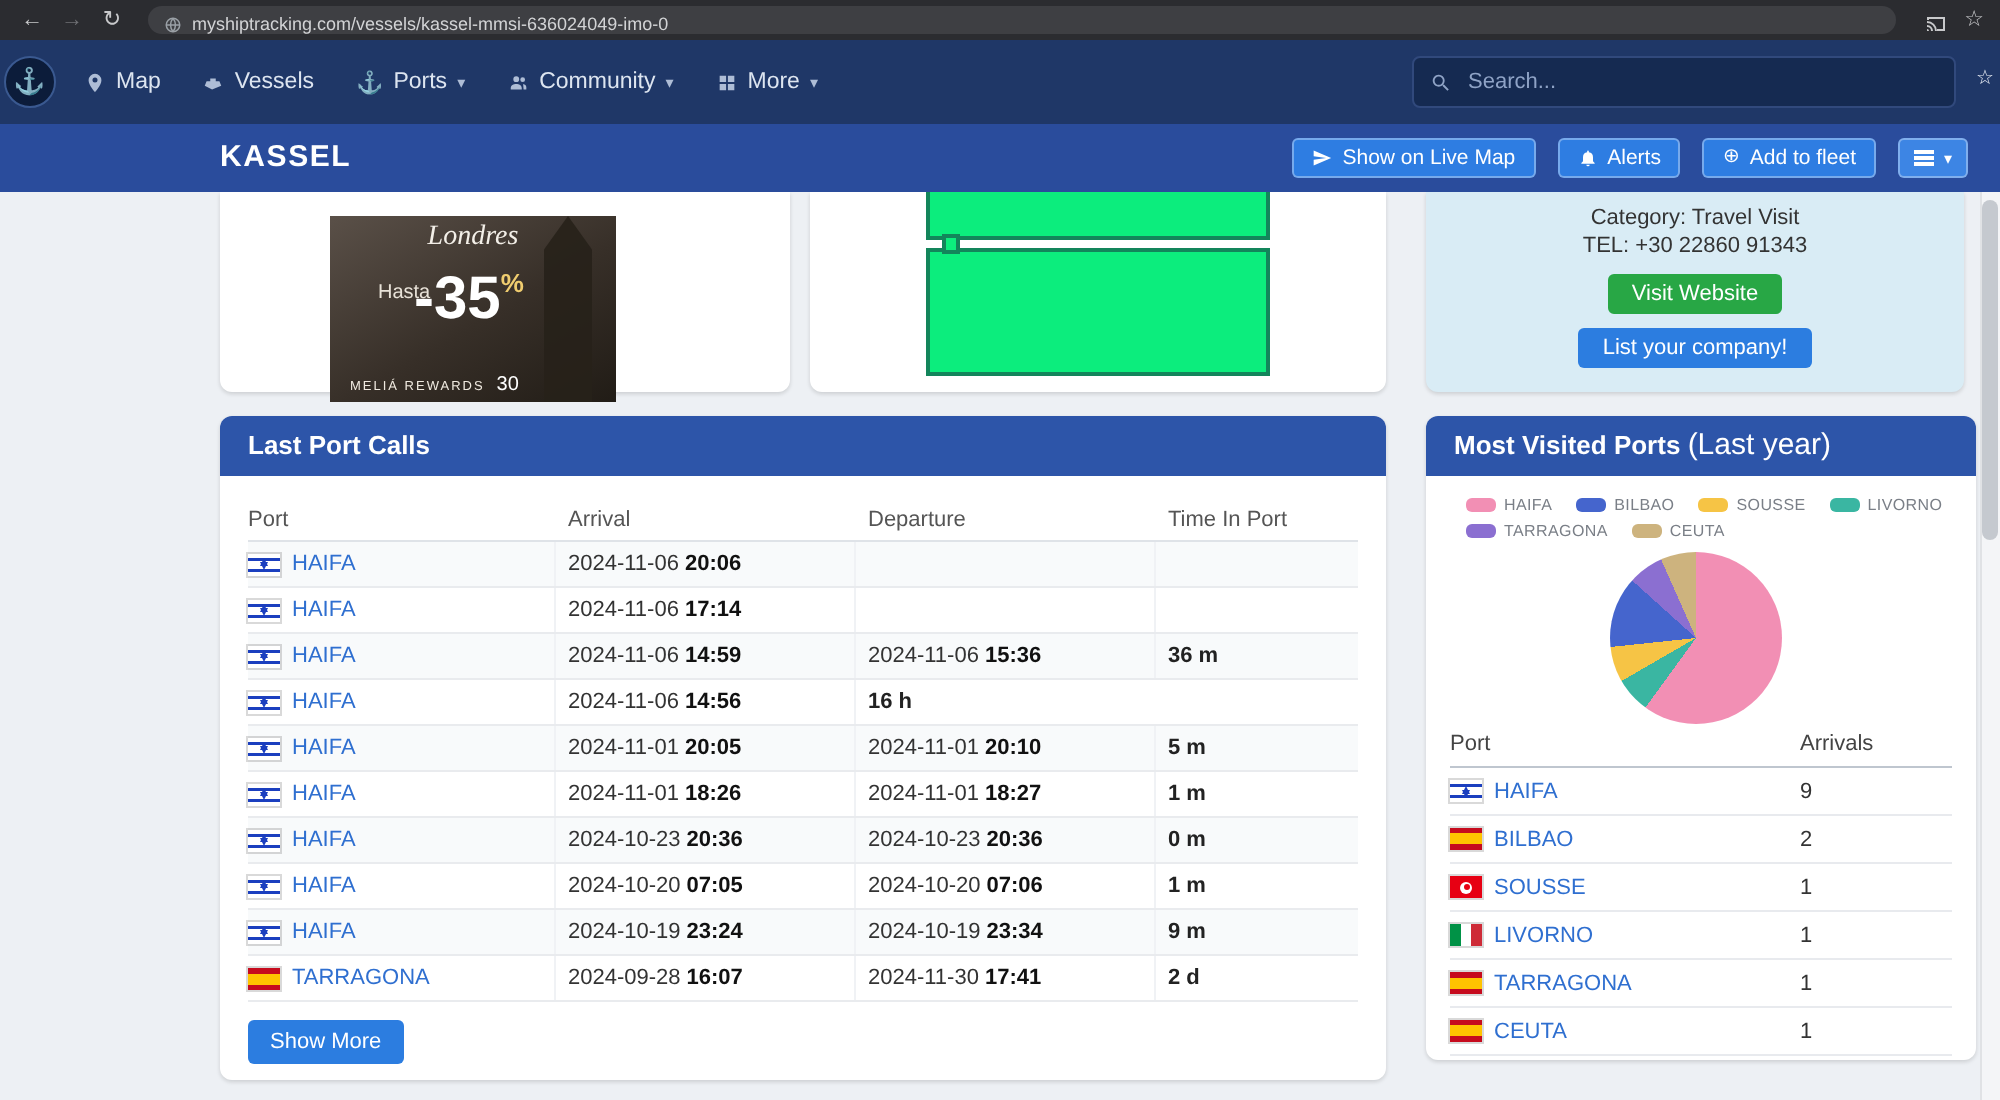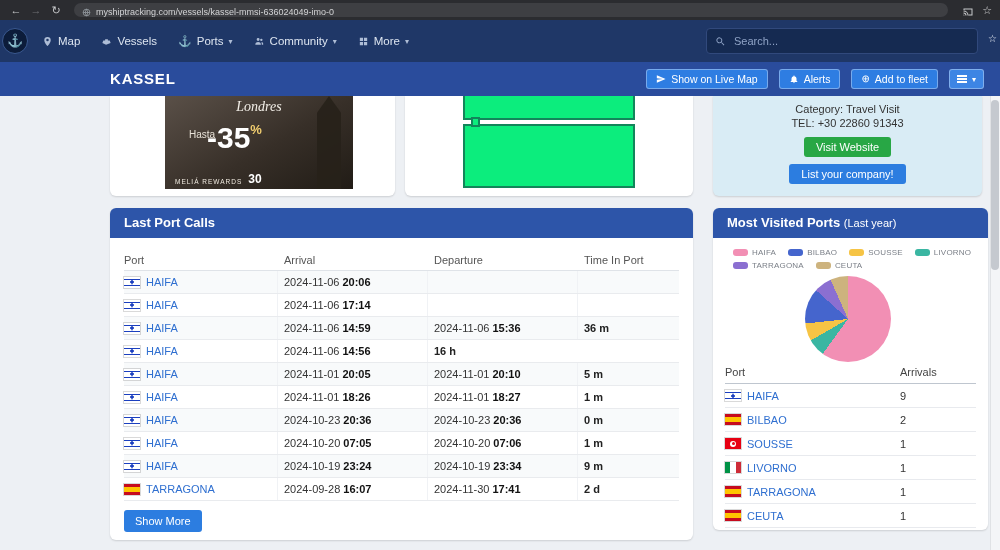--- a/index.html
+++ b/index.html
@@ -45,36 +45,36 @@
   .hbtn svg{width:10px;height:10px;fill:#fff;display:block;}
   .hbtn .g{font-size:10px;line-height:1;}
   .menu-btn{background:#3d85e4;padding:0 7px;gap:5px;}
   .burger{display:inline-block;width:10px;height:2px;background:#fff;box-shadow:0 3px 0 #fff,0 -3px 0 #fff;}
 
   
   .card{position:absolute;background:#fff;border-radius:6px;box-shadow:0 1px 2px rgba(0,0,0,.14);z-index:1;}
   .cut{border-radius:0 0 6px 6px;}
   .card-header{height:30px;background:#2d55a9;border-radius:6px 6px 0 0;color:#fff;
     font-size:13px;font-weight:bold;line-height:30px;padding-left:14px;}
-  .card-header .sub{font-weight:normal;font-size:11px;}
+  .card-header .sub{font-weight:normal;font-size:15px;}
 
   
   #cardA{left:110px;top:96px;width:285px;height:100px;}
-  .ad{position:absolute;left:55px;top:0;width:188px;height:93px;overflow:hidden;cursor:pointer;
+  .ad{position:absolute;left:55px;top:12px;width:143px;height:93px;overflow:hidden;cursor:pointer;
     background:linear-gradient(150deg,#5a5048 0%,#372f28 55%,#211c16 100%);padding-left:43px;}
   .ad-tower{position:absolute;right:12px;top:0;bottom:0;width:24px;background:#27211a;
     clip-path:polygon(50% 0,100% 18%,100% 100%,0 100%,0 18%);opacity:.9;}
   .ad-title{position:absolute;top:3px;left:0;right:0;text-align:center;color:#f3efe8;
     font-family:"Liberation Serif",serif;font-style:italic;font-size:14px;}
   .ad-hasta{position:absolute;left:24px;top:33px;color:#e8e2d8;font-size:10px;}
   .ad-discount{position:absolute;left:42px;top:27px;color:#fff;font-size:30px;font-weight:bold;line-height:1;}
   .ad-discount .pct{font-size:13px;color:#f0cd6f;vertical-align:top;}
   .ad-brand{position:absolute;left:10px;bottom:4px;color:#efe9df;font-size:6.5px;letter-spacing:1px;
     display:flex;align-items:flex-end;gap:6px;}
-  .ad-brand2{font-size:12px;font-weight:bold;letter-spacing:0;color:#fff;line-height:.8;}
+  .ad-brand2{font-size:10px;font-weight:normal;letter-spacing:0;color:#fff;line-height:.8;}
 
   
   #cardB{left:405px;top:96px;width:288px;height:100px;}
   .vd{position:absolute;left:58px;top:0;width:172px;height:92px;}
   .vd-top{position:absolute;left:0;right:0;top:0;height:24px;background:#0ced7d;
     border:2px solid #13855b;border-top:none;}
   .vd-bot{position:absolute;left:0;right:0;top:28px;bottom:0;background:#0ced7d;border:2px solid #13855b;}
   .vd-notch{position:absolute;left:8px;top:21px;width:9px;height:10px;background:#0ced7d;border:2px solid #13855b;}
 
   

